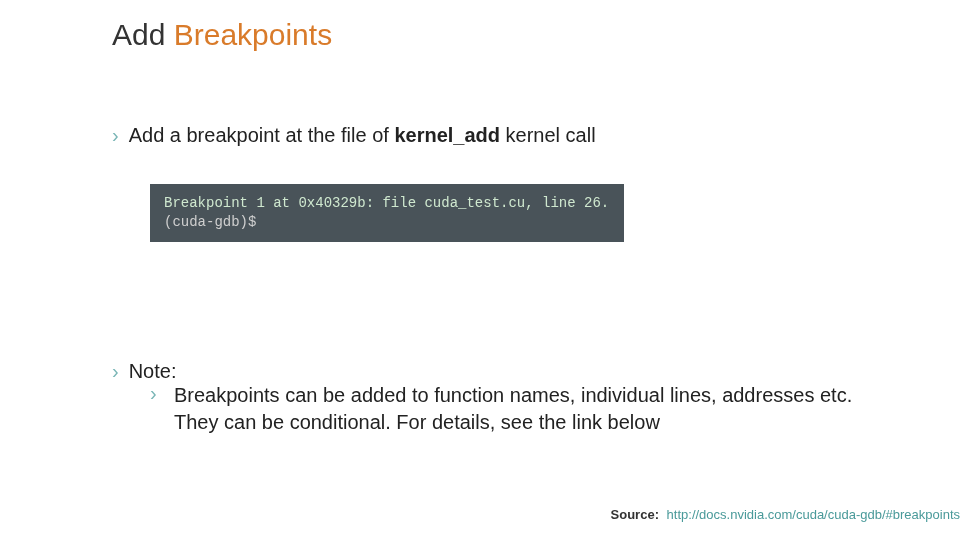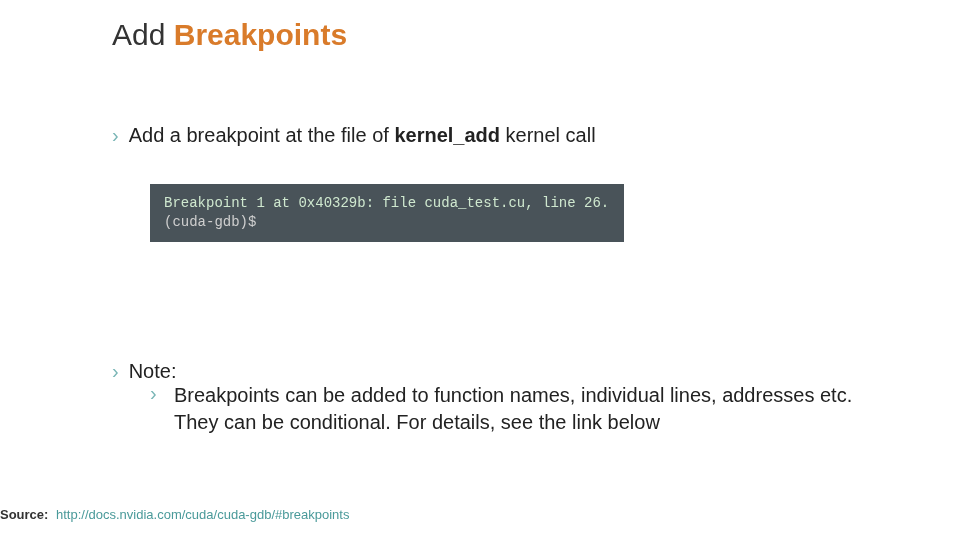--- a/index.html
+++ b/index.html
@@ -14,21 +14,21 @@
   }
   .title {
     position: absolute;
     top: 18px;
     left: 112px;
     font-size: 30px;
     font-weight: 400;
     color: #333;
   }
   .title .t1 { color: #333; font-weight: 400; text-align: right; }
-  .title .t2 { color: #d97b2a; font-weight: 700; }
+  .title .t2 { color: #d97b2a; font-weight: 400; }
   .bullet1 { position: absolute; left: 112px; font-size: 20px; color: #7ab6b6; }
   .bullet1 .chev { color: #7ab6b6; margin-right: 10px; }
   .bullet1 .text { color: #222; }
   .b1a { top: 124px; }
   .b1b { top: 360px; }
   .bullet2 { position: absolute; left: 150px; font-size: 20px; right: 60px; }
   .bullet2 .chev { color: #7ab6b6; margin-right: 10px; float: left; }
   .bullet2 .text { color: #222; display: block; margin-left: 24px; line-height: 1.35; font-weight: 400; }
   .b2a { top: 382px; }
   .strong { font-weight: 700; text-align: center; }
@@ -46,21 +46,21 @@
     box-sizing: border-box;
   }
   .prompt { color: #cfcfcf; }
   .cmd { color: #cfe8cf; }
   .out { color: #cfe8cf; }
   .source {
     position: absolute;
     left: 0;
     right: 0;
     bottom: 18px;
-    text-align: left;
+    text-align: right;
     font-size: 13px;
   }
   .source .lbl { font-weight: 700; color: #333; margin-right: 4px; }
   .source .url { color: #4a9a9a; }
   .kernadd { }
 </style>
 </head>
 <body>
 
 <div class="title">

